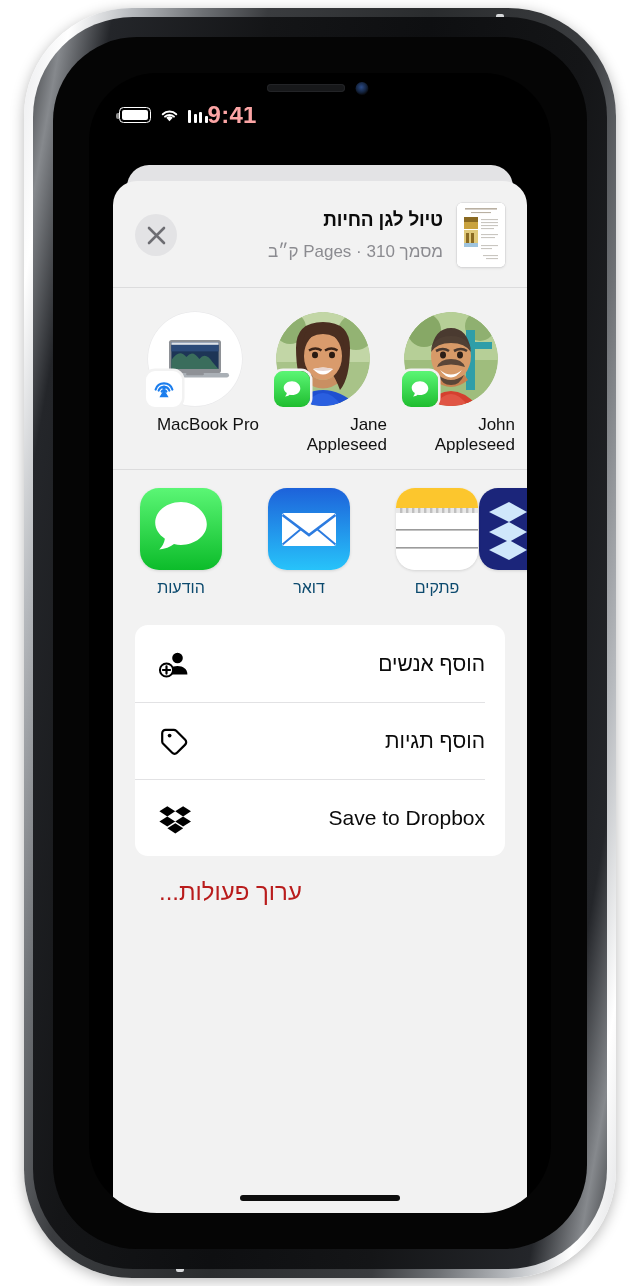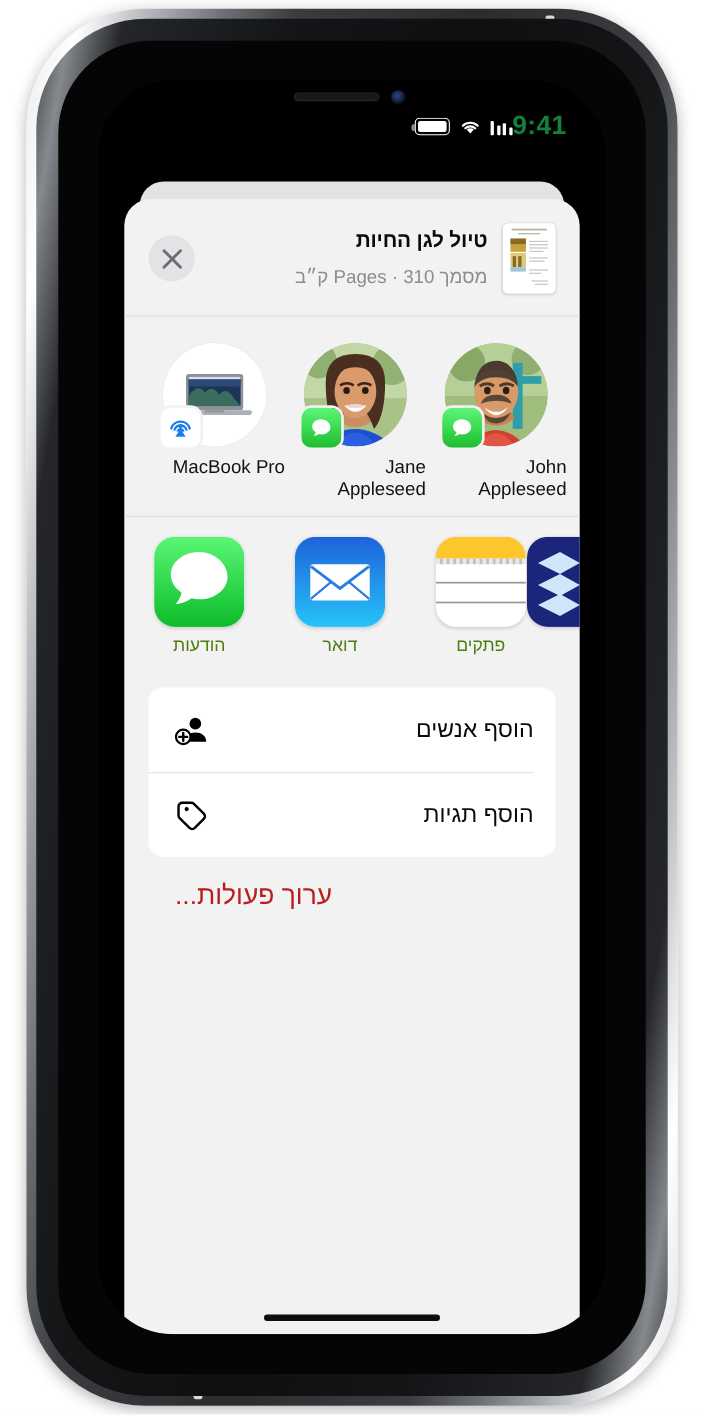--- a/index.html
+++ b/index.html
@@ -70,23 +70,23 @@
   }
   .front-cam {
     position:absolute; top:9px; left:50%; transform:translateX(-50%) translateX(42px);
     width:13px;height:13px;border-radius:50%;
     background:radial-gradient(circle at 45% 40%, #2b4a86 0%, #14243f 48%, #090c12 70%, #1a1b1f 100%);
   }
 
   
   .statusbar {
     position:absolute; top:0; left:0; right:0; height:70px;
-    display:flex; align-items:center; justify-content:flex-end;
+    display:flex; align-items:center; justify-content:flex-start;
     padding:0 36px 0 30px;
-    color:#15803d; z-index:30;
+    color:#fca5a5; z-index:30;
     direction:ltr;
   }
   .sb-left { display:flex; align-items:center; gap:9px; padding-top:14px; }
   .sb-time { font-size:24px; font-weight:600; letter-spacing:.3px; padding-top:14px; }
 
   .batt { position:relative; width:32px; height:16px; border:1.8px solid #fff; border-radius:4.5px; }
   .batt::after{ content:""; position:absolute; left:-4px; top:4.5px; width:2.5px; height:6px;
                 background:#fff; border-radius:2px 0 0 2px; opacity:.55; }
   .batt i { position:absolute; inset:2px; background:#fff; border-radius:2px; display:block; }
 
@@ -151,21 +151,21 @@
     display:flex; gap:0; padding:18px 0 6px 0;
     direction:rtl; padding-right:12px;
   }
   .app { width:128px; flex:0 0 auto; text-align:center; cursor:pointer; }
   .app.clipped { width:60px; margin-right:-46px; }
   .app-icon {
     width:82px; height:82px; border-radius:19px; margin:0 auto 9px auto;
     overflow:hidden; position:relative;
     box-shadow:0 1px 3px rgba(0,0,0,.13);
   }
-  .app-label { font-size:16px; color:#4d7c0f; }
+  .app-label { font-size:16px; color:#0c4a6e; }
 
   
   .actions { padding:22px 22px 0 22px; }
   .card { background:#fff; border-radius:13px; overflow:hidden; margin-bottom:16px; }
   .row {
     display:flex; align-items:center; justify-content:space-between;
     height:77px; padding:0 20px; cursor:pointer;
     position:relative;
   }
   .row + .row::before {
@@ -492,20 +492,34 @@
                 <div class="row">
                   <div class="row-label">הוסף תגיות</div>
                   <div class="row-icon">
                     <svg width="34" height="34" viewBox="0 0 34 34">
                       <path d="M5.2 14.2 14.2 5.2 a3.4 3.4 0 0 1 2.4-1h8.2a3.4 3.4 0 0 1 3.4 3.4v8.2a3.4 3.4 0 0 1-1 2.4l-9 9a3.4 3.4 0 0 1-4.8 0L5.2 19a3.4 3.4 0 0 1 0-4.8z" fill="none" stroke="#000" stroke-width="2.2" transform="rotate(-90 17 17)"></path>
                       <circle cx="11.6" cy="11.6" r="1.9" fill="#000"></circle>
                     </svg>
                   </div>
                 </div>
 
+                <div class="row">
+                  <div class="row-label" style="direction:ltr">Save to Dropbox</div>
+                  <div class="row-icon">
+                    <svg width="34" height="34" viewBox="0 0 34 34">
+                      <g fill="#000">
+                        <path d="M9.3 5.2 1.4 10.3 9.3 15.4 17.2 10.3 Z"></path>
+                        <path d="M25.1 5.2 17.2 10.3 25.1 15.4 33 10.3 Z"></path>
+                        <path d="M1.4 20.5 9.3 15.4 17.2 20.5 9.3 25.6 Z"></path>
+                        <path d="M25.1 15.4 17.2 20.5 25.1 25.6 33 20.5 Z"></path>
+                        <path d="M9.4 27.3 17.3 22.2 25.2 27.3 17.3 32.4 Z"></path>
+                      </g>
+                    </svg>
+                  </div>
+                </div>
               </div>
 
               <div class="edit-link">
                 <span>ערוך פעולות...</span>
               </div>
             </div>
 
           </div>
 
           <div class="home-ind"></div>

